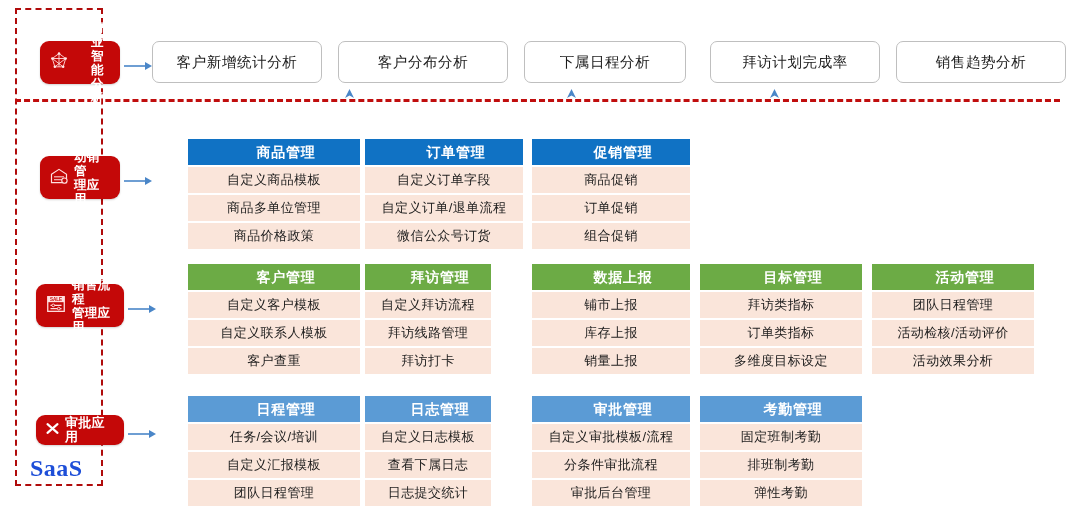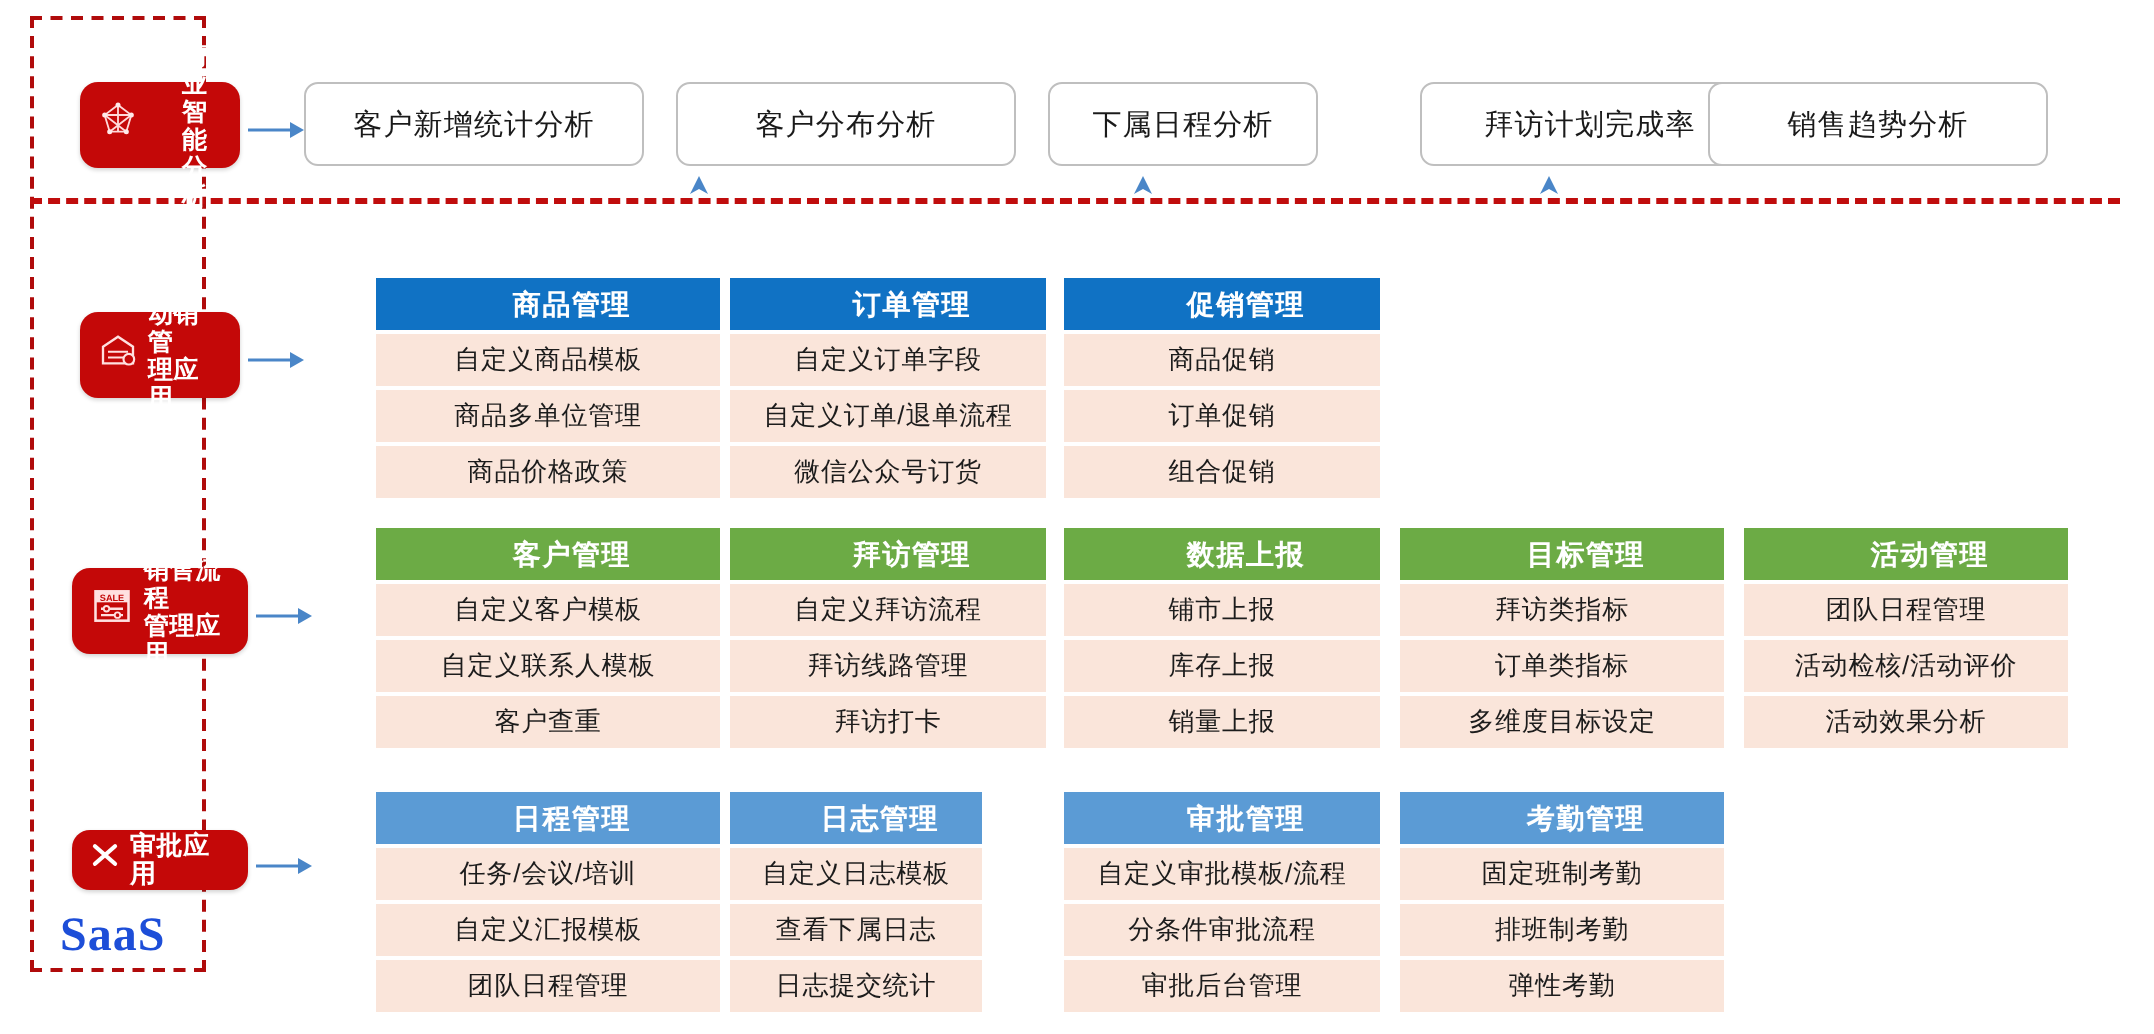--- a/index.html
+++ b/index.html
@@ -108,23 +108,23 @@
 
   <span class="arrow-right" style="left:124px;top:57px;">
     <svg width="28" height="10" viewBox="0 0 28 10">
       <line x1="0" y1="5" x2="21" y2="5" stroke="#4a86c8" stroke-width="1.6"></line>
       <polygon points="21,1 28,5 21,9" fill="#4a86c8"></polygon>
     </svg>
   </span>
 
   <div class="bi-btn" style="left:152px;width:170px;">客户新增统计分析</div>
   <div class="bi-btn" style="left:338px;width:170px;">客户分布分析</div>
-  <div class="bi-btn" style="left:524px;width:135px;">下属日程分析</div>
+  <div class="bi-btn" style="left:524px;width:162px;">下属日程分析</div>
   <div class="bi-btn" style="left:710px;width:170px;">拜访计划完成率</div>
-  <div class="bi-btn" style="left:854px;width:170px;font-family:Liberation Serif, serif;">销售趋势分析</div>
+  <div class="bi-btn" style="left:896px;width:170px;font-family:Liberation Serif, serif;">销售趋势分析</div>
 
   <span class="arrow-up" style="left:344px;top:88px;">
     <svg width="11" height="13" viewBox="0 0 11 13">
         <polygon points="5.5,0 10,9 5.5,6.5 1,9" fill="#4a86c8"></polygon>
       </svg>
   </span>
   <span class="arrow-up" style="left:566px;top:88px;">
     <svg width="11" height="13" viewBox="0 0 11 13">
         <polygon points="5.5,0 10,9 5.5,6.5 1,9" fill="#4a86c8"></polygon>
       </svg>
@@ -192,21 +192,21 @@
       <polygon points="21,1 28,5 21,9" fill="#4a86c8"></polygon>
     </svg>
   </span>
 
   <div class="col" style="left:188px;top:264px;width:172px;">
     <div class="col-head green">客户管理</div>
     <div class="cell">自定义客户模板</div>
     <div class="cell">自定义联系人模板</div>
     <div class="cell">客户查重</div>
   </div>
-  <div class="col" style="left:365px;top:264px;width:158px;border-radius:13px;">
+  <div class="col" style="left:365px;top:264px;width:126px;border-radius:13px;">
     <div class="col-head green">拜访管理</div>
     <div class="cell">自定义拜访流程</div>
     <div class="cell">拜访线路管理</div>
     <div class="cell">拜访打卡</div>
   </div>
   <div class="col" style="left:532px;top:264px;width:158px;">
     <div class="col-head green">数据上报</div>
     <div class="cell">铺市上报</div>
     <div class="cell">库存上报</div>
     <div class="cell">销量上报</div>

